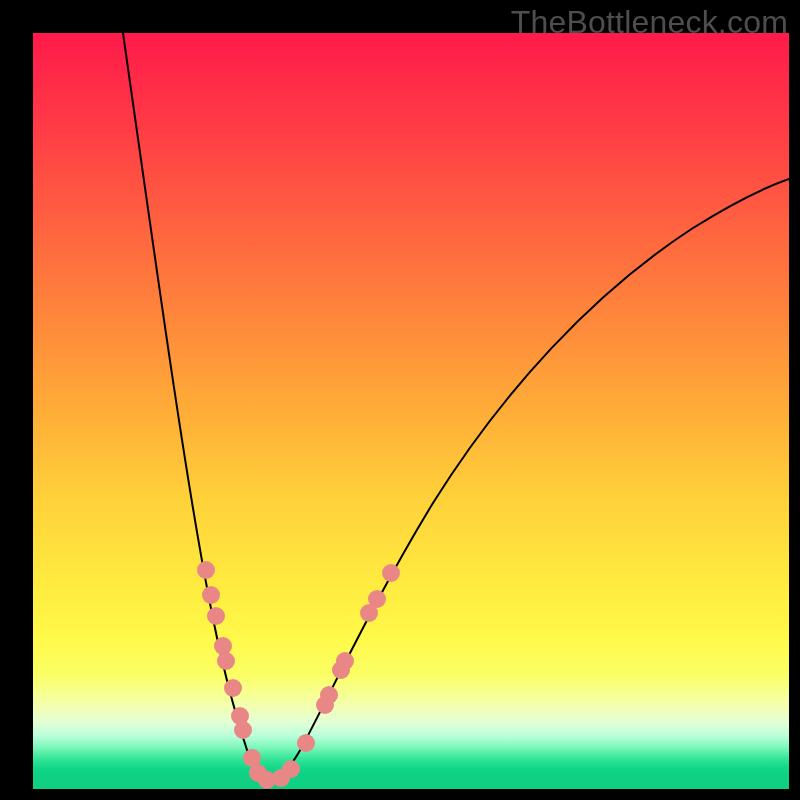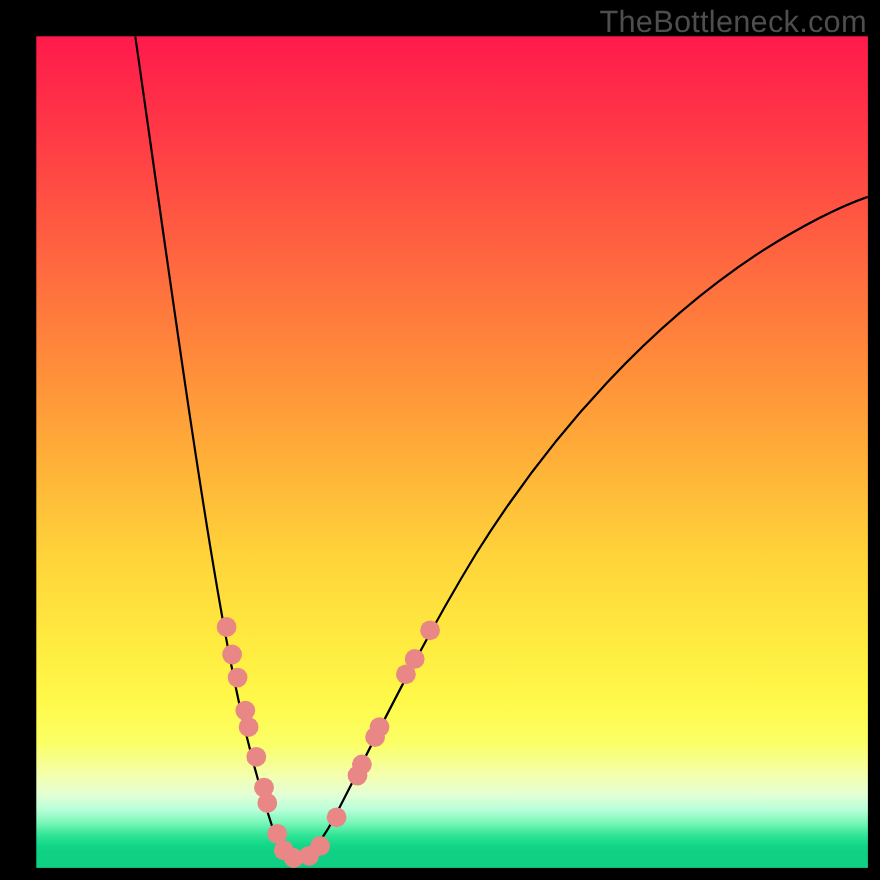--- a/index.html
+++ b/index.html
@@ -45,21 +45,21 @@
       #13d888 97.2%,
       #0fd184 98%,
       #0fcf83 100%
     );
   }
   .watermark {
     position: absolute;
     top: 4px;
     right: 12px;
     color: #4e4e4e;
-    font-size: 28px;
+    font-size: 32px;
     font-weight: 400;
     letter-spacing: 0.2px;
     user-select: none;
   }
   svg.overlay {
     position: absolute;
     left: 0;
     top: 0;
     width: 756px;
     height: 756px;

